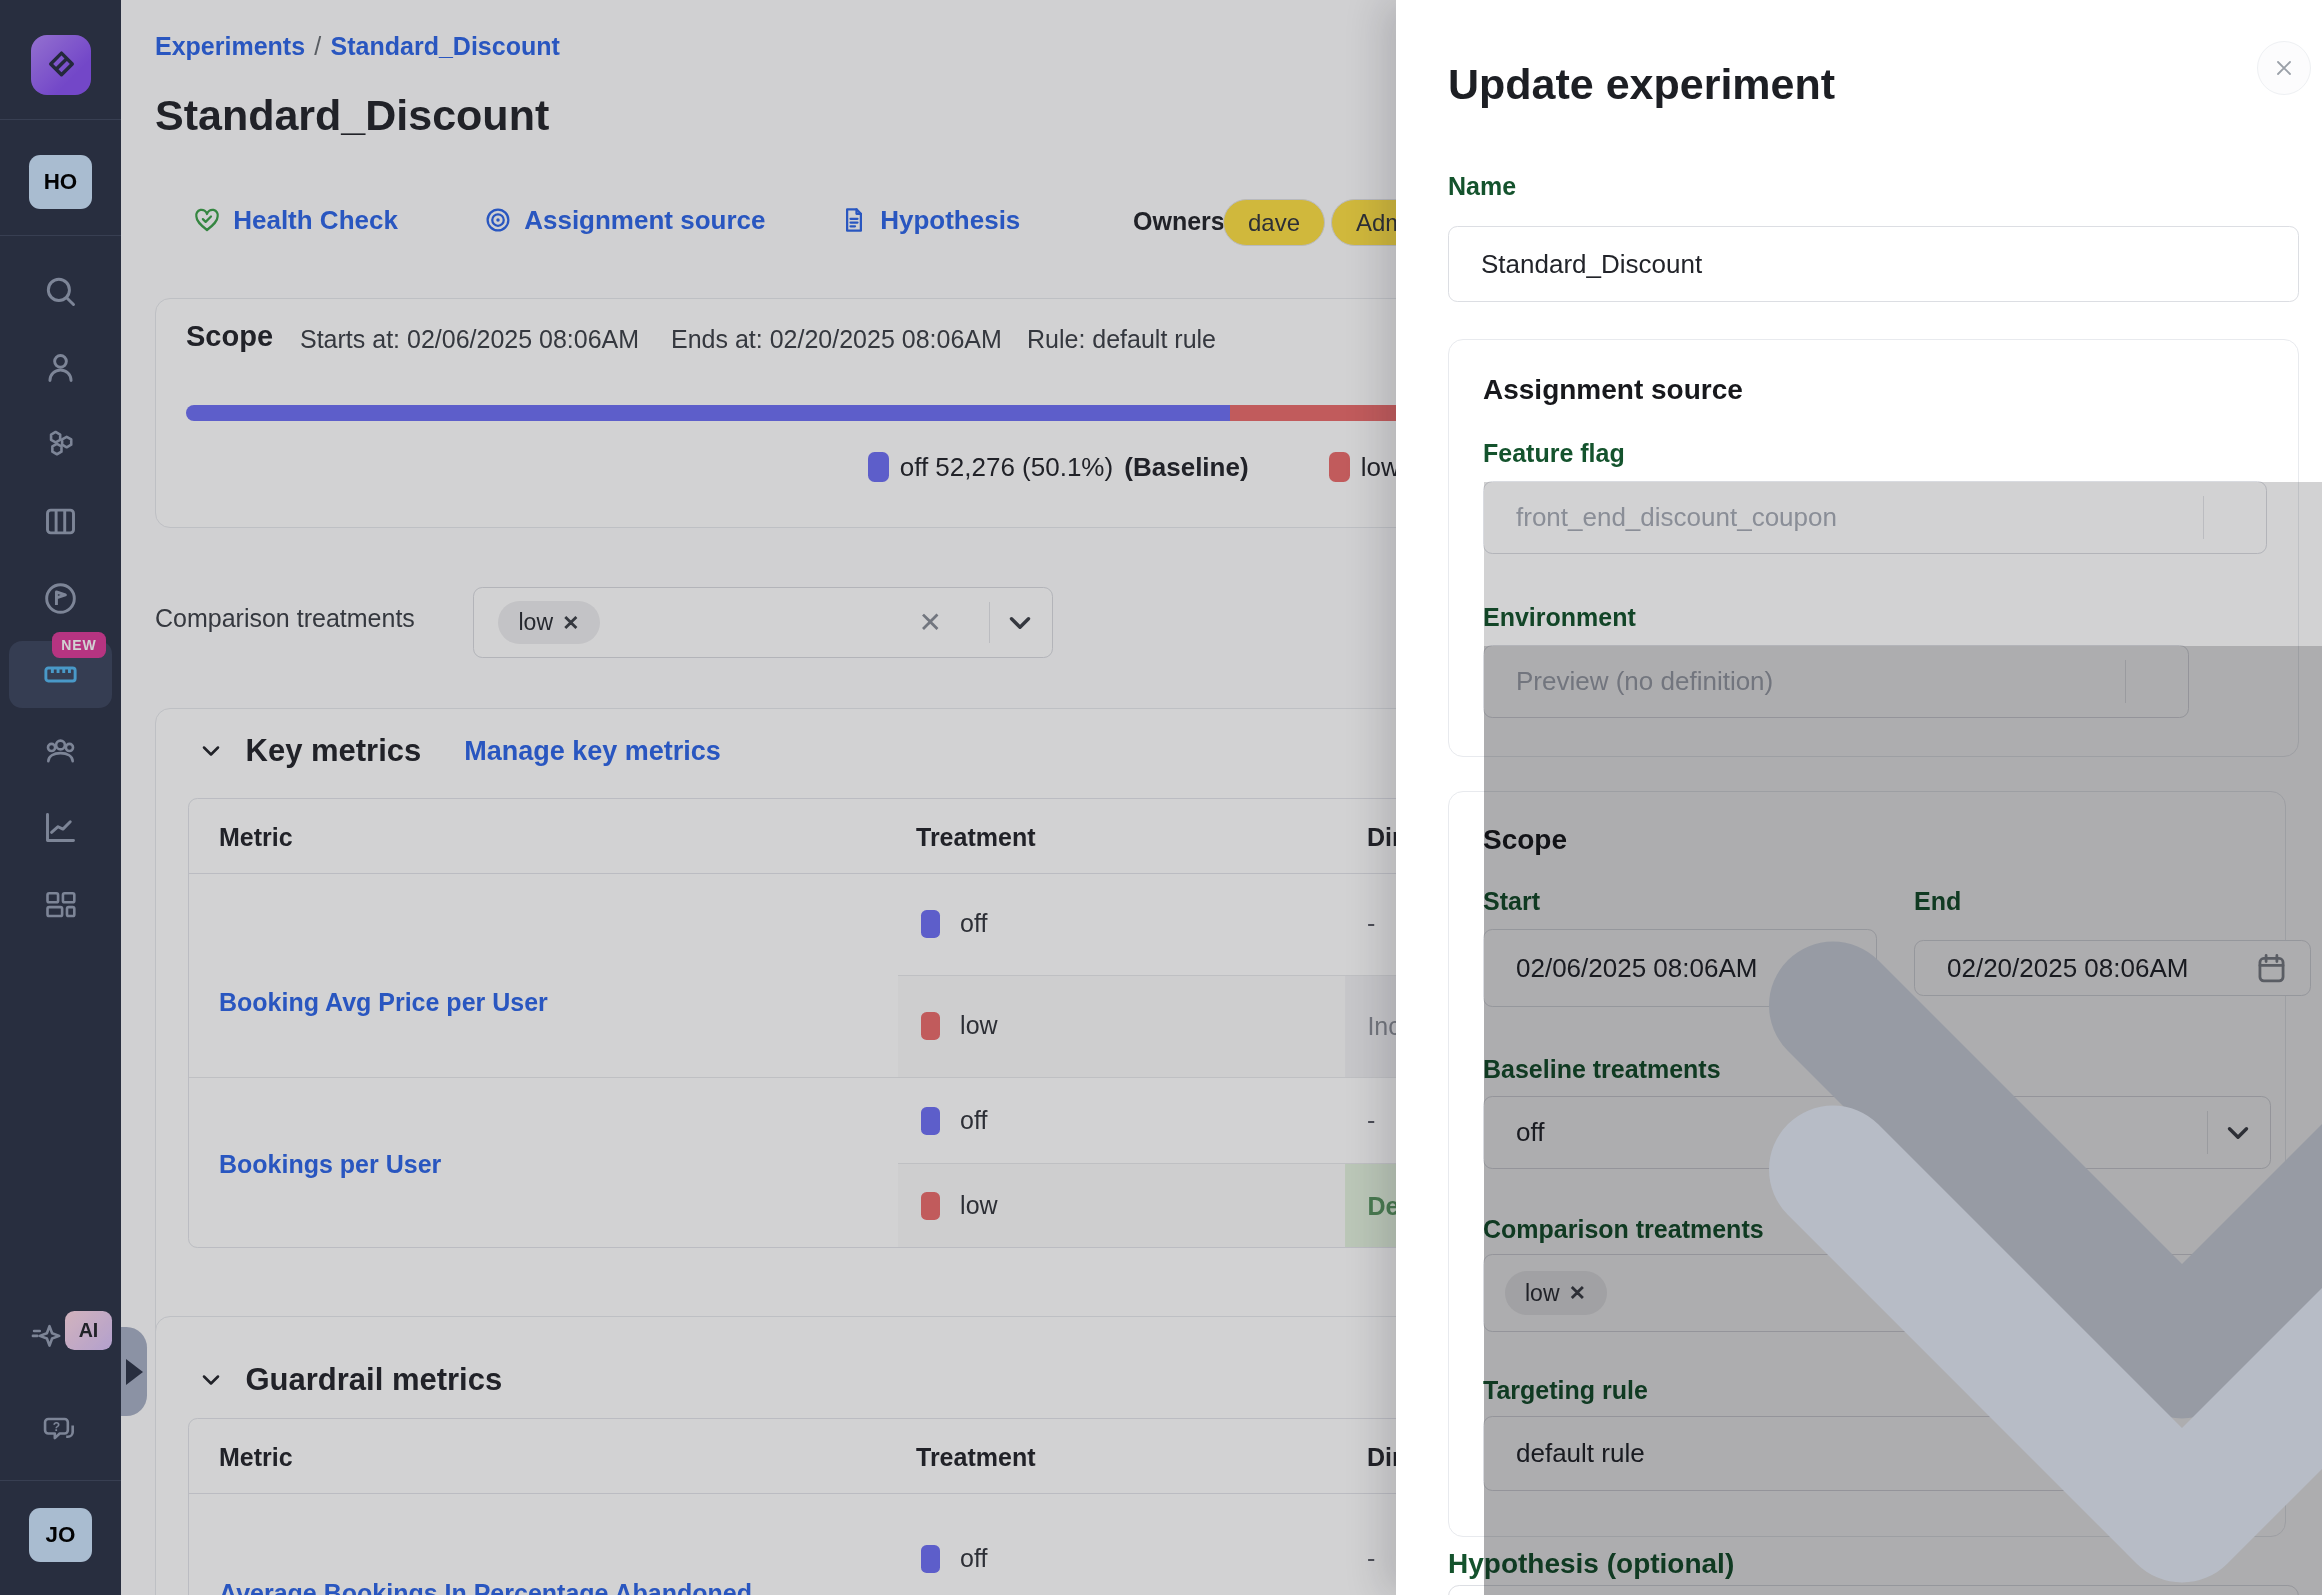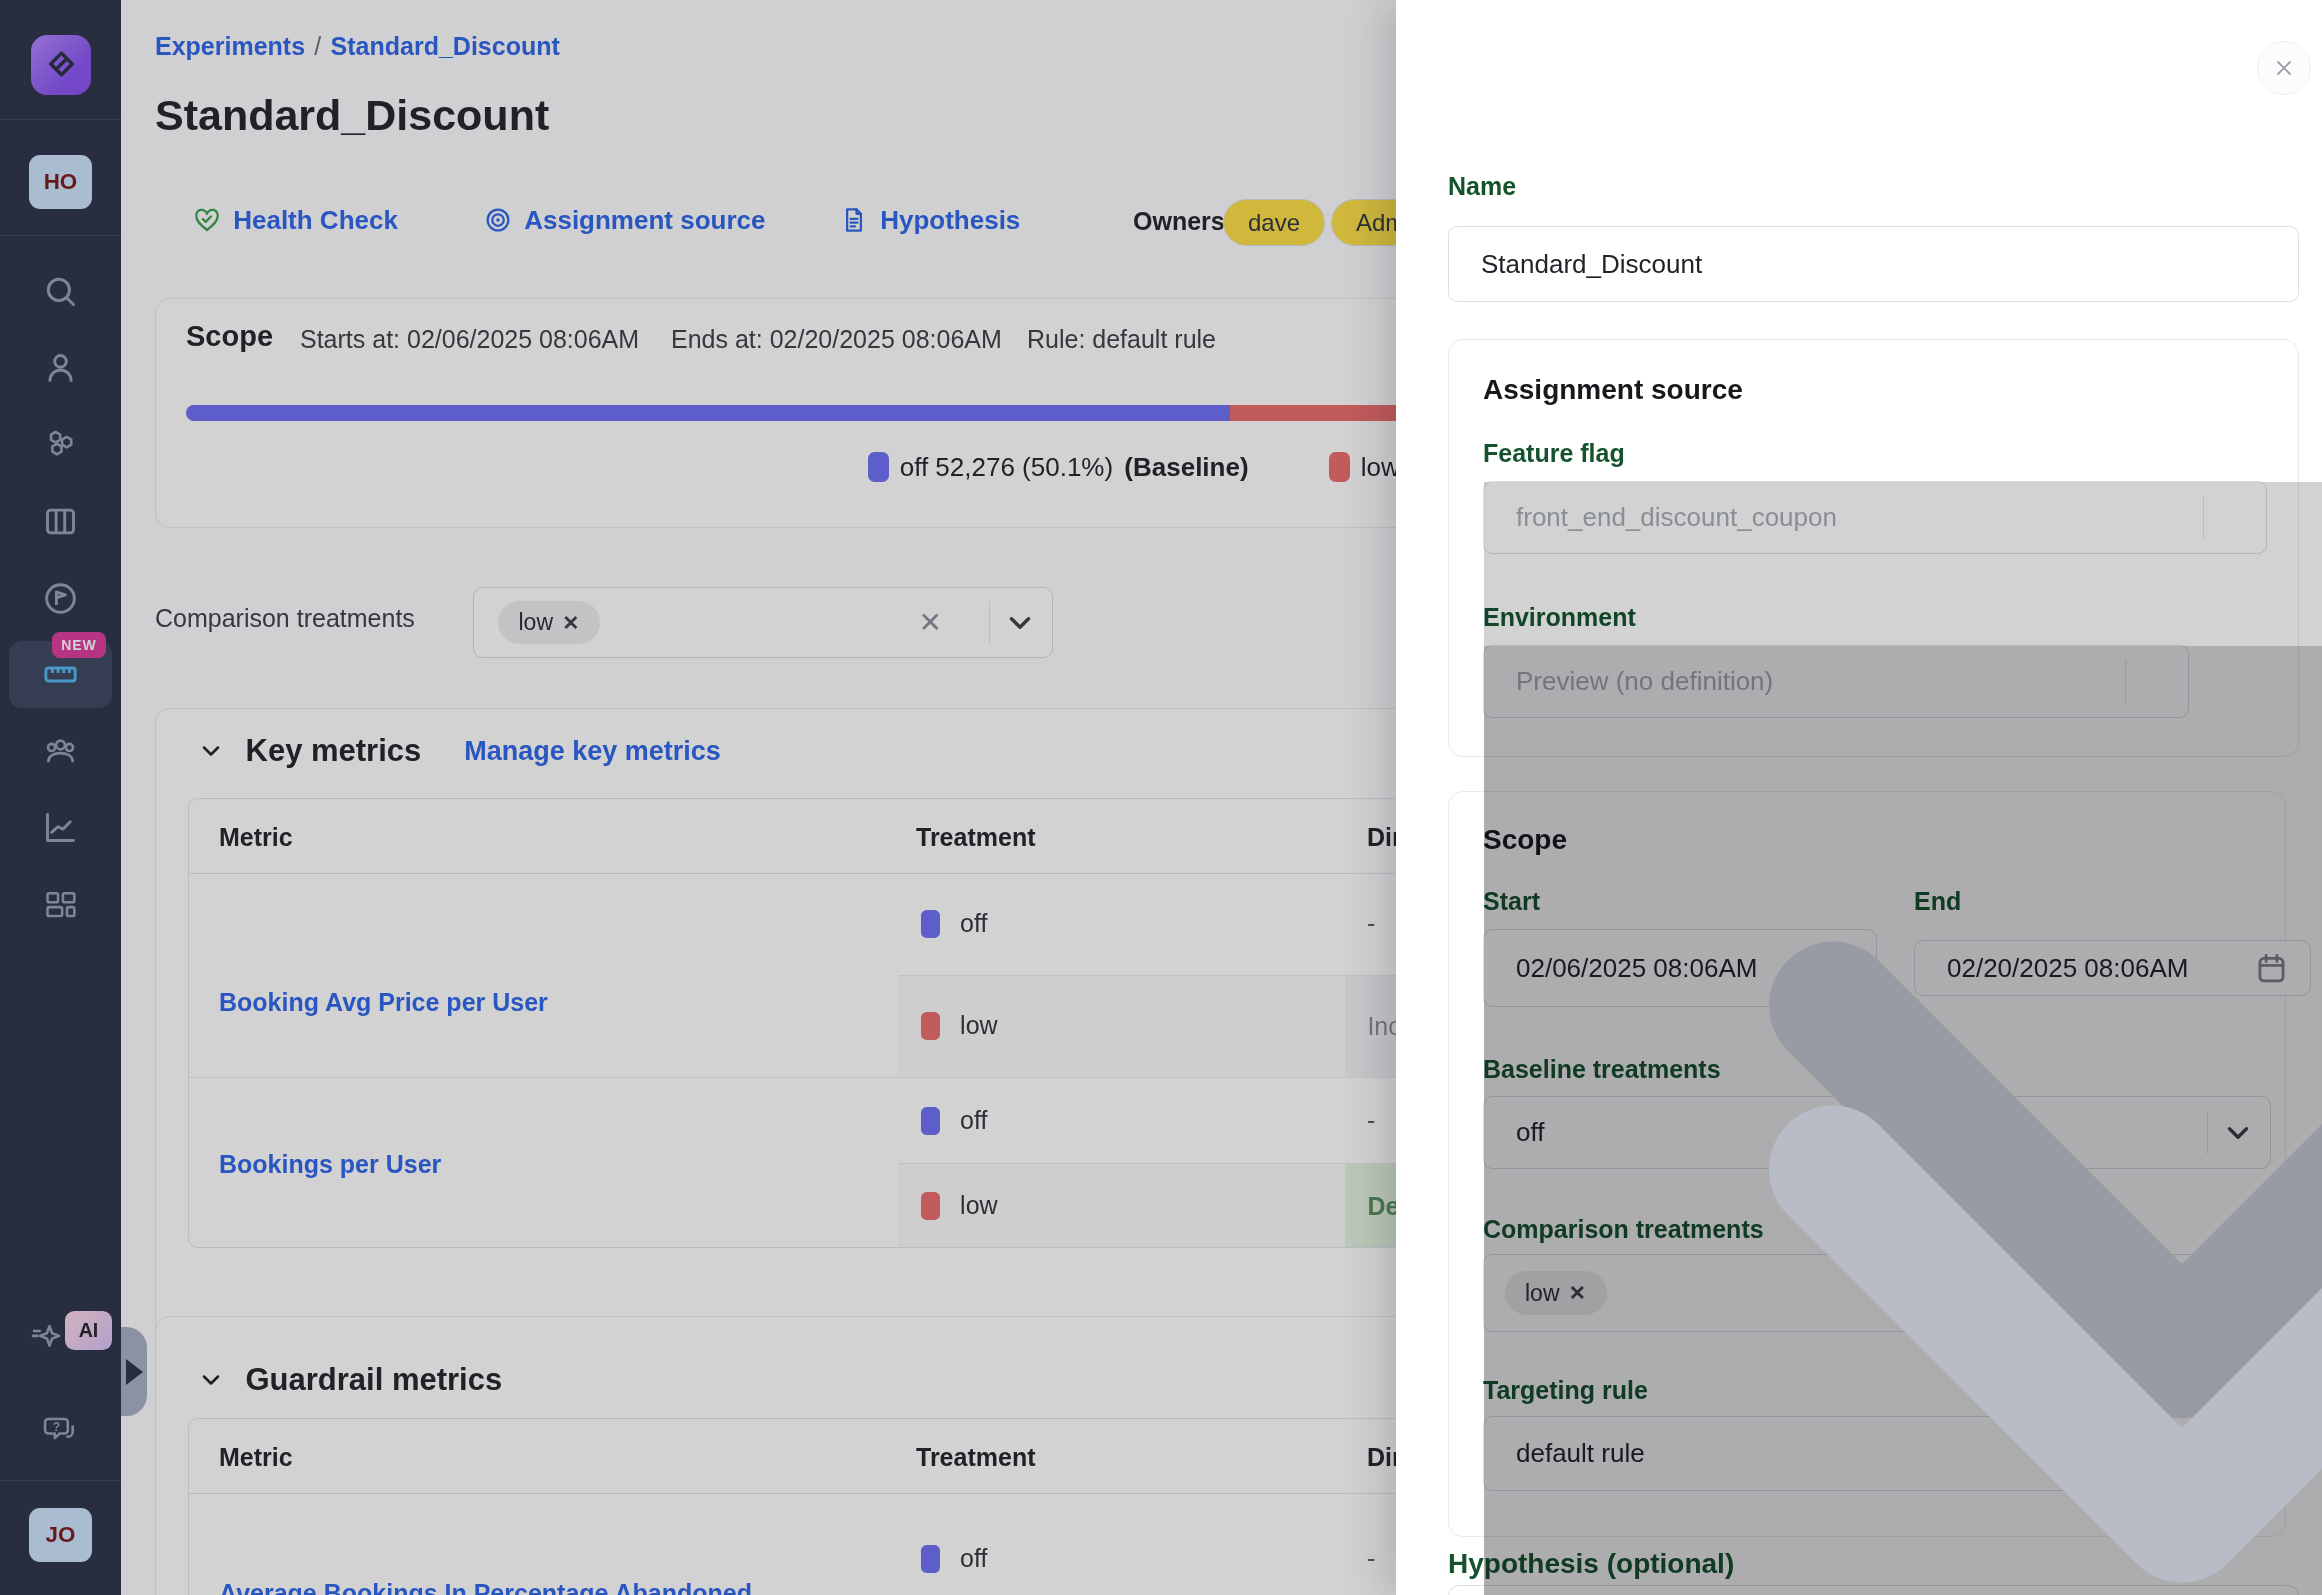--- a/index.html
+++ b/index.html
@@ -9,21 +9,21 @@
     font-family:"Liberation Sans", sans-serif; color:#26282e;
   }
   svg { display:block; }
 
   
   .sidebar { position:absolute; left:0; top:0; width:121px; height:1595px; background:#2f364a; z-index:10; }
   .side-logo { position:absolute; left:31px; top:35px; width:60px; height:60px; border-radius:16px;
     background:linear-gradient(135deg,#b388fb 0%,#8b55f2 70%); display:flex; align-items:center; justify-content:center; }
   .side-div { position:absolute; left:0; width:121px; height:0.9px; background:#434b61; }
   .side-badge { position:absolute; left:29px; width:63px; height:54px; border-radius:11.2px; background:#cde4fc;
-    color:#7f1d1d; font-weight:bold; font-size:22.4px; display:flex; align-items:center; justify-content:center; cursor:pointer; }
+    color:#000000; font-weight:bold; font-size:22.4px; display:flex; align-items:center; justify-content:center; cursor:pointer; }
   .side-ic { position:absolute; left:41px; width:39px; height:39px; color:#97a1b6; cursor:pointer; }
   .side-active { position:absolute; left:9.3px; top:641px; width:103px; height:67px; border-radius:13px; background:#3f4961; cursor:pointer; }
   .new-badge { position:absolute; left:52px; top:632px; width:54px; height:26px; border-radius:7.5px; background:#dd3e9b;
     color:#fff; font-size:14px; font-weight:bold; letter-spacing:0.9px; display:flex; align-items:center; justify-content:center; z-index:2; }
   .ai-badge { position:absolute; left:65px; top:1311px; width:47px; height:39px; border-radius:9.3px;
     background:linear-gradient(135deg,#ffd9e4 0%,#d9c2f8 100%); color:#26282e; font-weight:bold; font-size:19.6px;
     display:flex; align-items:center; justify-content:center; z-index:2; }
   .flyout-handle { position:absolute; left:121px; top:1327px; width:26px; height:89px; background:#a9b1c6;
     border-radius:0 20.5px 20.5px 0; z-index:11; cursor:pointer; display:flex; align-items:center; justify-content:center; }
   .flyout-handle .tri { width:0; height:0; border-top:13px solid transparent; border-bottom:13px solid transparent; border-left:17px solid #2f364a; margin-left:1.9px; }
@@ -345,20 +345,21 @@
 </div>
 
 <div class="dim"></div>
 
 <div class="drawer">
   <div class="drawer-close">
     <svg width="24" height="24" viewBox="0 0 24 24" fill="none" stroke="currentColor" stroke-width="1.8" stroke-linecap="round">
         <path d="M6 6 L18 18 M18 6 L6 18"></path>
       </svg>
   </div>
+  <div class="drawer-title">Update experiment</div>
 
   <div class="fld-label" style="left:52px; top:172px">Name</div>
   <div class="input" style="left:52px; top:226px; width:851px; height:76px">
     <span class="sel-text">Standard_Discount</span>
   </div>
 
   <div class="d-card" style="top:339px; width:851px; height:418px">
     <div class="d-card-head" style="top:34px">Assignment source</div>
     <div class="fld-label" style="left:34px; top:99px">Feature flag</div>
     <div class="select" style="left:34px; top:141px; width:784px; height:73px; padding-left:32px">

